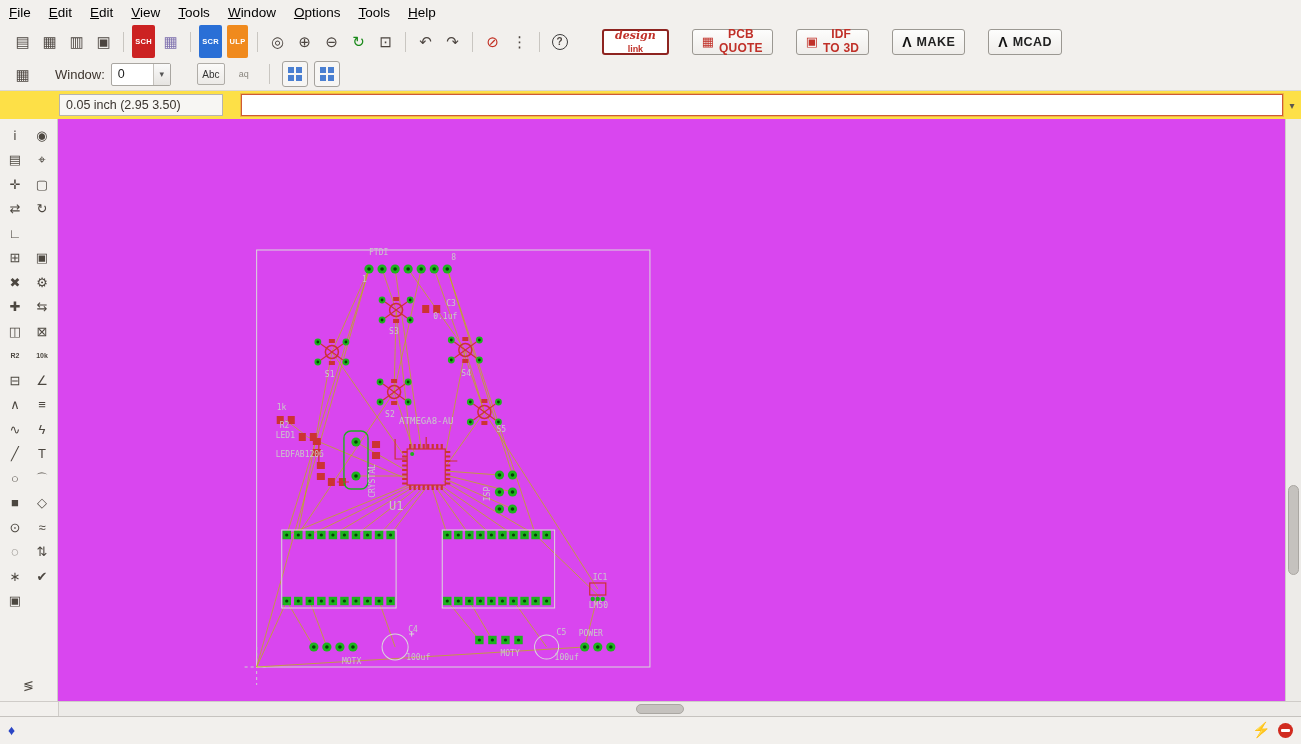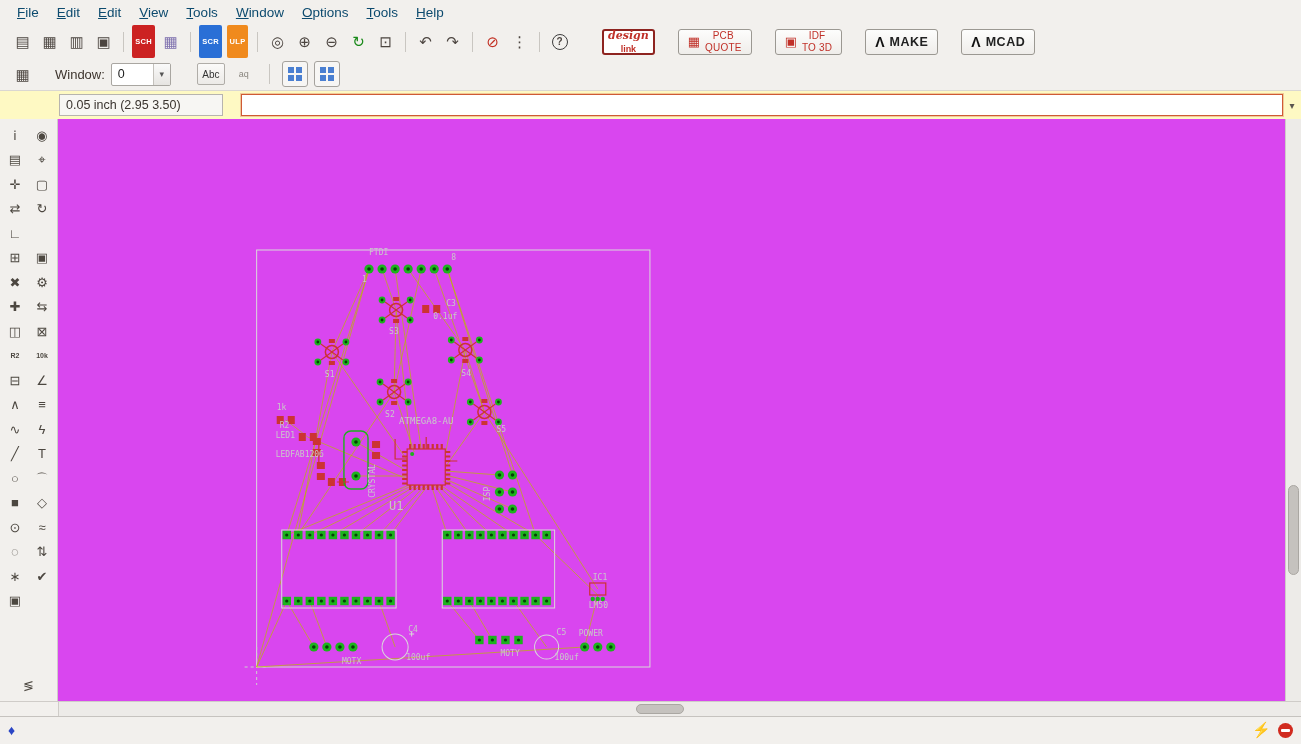--- a/index.html
+++ b/index.html
@@ -1,20 +1,20 @@
 <!DOCTYPE html>
 <html><head>
 <meta charset="utf-8">
 <style>
   html,body{margin:0;padding:0;}
   body{width:1301px;height:744px;overflow:hidden;font-family:"Liberation Sans",sans-serif;background:#f2f0ed;color:#3d342d;}
   .window{width:1301px;height:744px;display:flex;flex-direction:column;background:#f2f0ed;}
 
   
-  .menubar{height:26px;display:flex;align-items:center;padding-left:8px;font-size:13.5px;color:#0c4a6e;}
+  .menubar{height:26px;display:flex;align-items:center;font-size:13.5px;color:#000000;}
   .menu-item{display:inline-block;padding:3px 9px;cursor:default;}
   .menu-item::first-letter{text-decoration:underline;}
 
   
   .toolbar{display:flex;align-items:center;padding-left:10px;}
   .tb1{height:33px;}
   .tb2{height:33px;border-bottom:1px solid #dad7d2;}
   .tb-icons{display:flex;align-items:center;gap:2px;}
   .tbtn{width:25px;height:25px;display:flex;align-items:center;justify-content:center;border-radius:3px;color:#4c4540;font-size:15px;cursor:default;}
   .tbtn .glyph{line-height:1;}
@@ -25,42 +25,42 @@
   .c-olive{color:#9a9a00;}
   .c-grid{color:#7d6fae;}
   .badge .glyph{background:#cc2222;color:#fff;font-size:7.5px;font-weight:bold;padding:13px 3px;border-radius:2px;letter-spacing:.3px;}
   .badge-blue .glyph{background:#2a6fd6;}
   .badge-orange .glyph{background:#f08a1d;}
   .circle .glyph{border:1.5px solid #3c3c3c;border-radius:50%;width:14px;height:14px;display:flex;align-items:center;justify-content:center;font-weight:bold;font-size:10px;}
 
   
   .vendor{display:flex;align-items:center;gap:23px;margin-left:30px;}
   .vbtn{height:26px;border:1px solid #9b9892;border-radius:3px;background:linear-gradient(#fdfdfc,#efedea);display:flex;align-items:center;justify-content:center;padding:0 9px;gap:5px;cursor:default;font-family:"Liberation Sans",sans-serif;}
-  .v-design{flex-direction:column;border:2px solid #8e2420;background:#fff;padding:1px 4px;}
+  .v-design{flex-direction:column;border:2px solid #8e2420;background:#fff;padding:1px 11px;}
   .v-line1{font:italic bold 11px "DejaVu Serif",serif;color:#c03028;line-height:1;}
   .v-line2{font-weight:bold;font-size:9px;color:#c03028;line-height:1;margin-top:-1px;}
-  .vstack{display:flex;flex-direction:column;line-height:1.15;font-size:10px;font-weight:normal;color:#c03028;letter-spacing:.2px;}
+  .vstack{display:flex;flex-direction:column;line-height:1.15;font-size:12px;font-weight:bold;color:#c03028;letter-spacing:.2px;}
   .vicon{color:#c03028;font-size:13px;line-height:1;}
   .vlogo{font-weight:bold;font-size:14px;color:#111;line-height:1;}
   .vlabel{font-weight:bold;font-size:12.5px;color:#222;letter-spacing:.5px;}
 
   
   .angle-label{margin-left:20px;font-size:13px;color:#3d342d;}
   .combo{width:58px;height:21px;margin-left:6px;border:1px solid #a9a6a1;background:#fff;display:flex;align-items:center;border-radius:2px;}
   .combo-val{flex:1;padding-left:6px;font-size:12.5px;color:#222;}
   .combo-arrow{width:16px;height:100%;border-left:1px solid #c4c1bc;background:linear-gradient(#fafafa,#e6e4e1);display:flex;align-items:center;justify-content:center;font-size:9px;color:#555;}
   .minibtn{min-width:20px;height:20px;margin-left:26px;border:1px solid #b0ada8;border-radius:2px;background:linear-gradient(#fbfaf9,#eceae7);display:flex;align-items:center;justify-content:center;font-size:10px;padding:0 3px;color:#333;}
   .minibtn.dim{border:none;background:none;color:#8a867f;font-size:9px;margin-left:6px;}
   .tb2 .vsep{width:1px;height:20px;background:#c9c6c1;margin:0 12px;}
   .vtgl{width:24px;height:24px;border:1px solid #a5a29d;border-radius:3px;background:#f7f6f4;display:grid;place-items:center;margin-right:6px;}
   .quad{display:grid;grid-template-columns:6px 6px;grid-gap:2px;}
   .quad i{width:6px;height:6px;background:#4a7fd1;display:block;}
 
   
-  .cmdrow{height:28px;display:flex;align-items:center;padding-left:59px;background:#fef9c3;}
+  .cmdrow{height:28px;display:flex;align-items:center;padding-left:59px;background:#fde047;}
   .coordbox{width:150px;height:20px;border:1px solid #b7b4af;background:#f7f6f3;display:flex;align-items:center;padding:0 6px;font-size:12.5px;color:#3a342f;white-space:nowrap;}
   .cmdinput{flex:1;height:20px;margin-left:18px;border:1px solid #cf5a35;box-shadow:0 0 0 1px rgba(207,90,53,.3);background:#fff;padding:0 5px;font:13px "Liberation Sans",sans-serif;outline:none;}
   .cmd-arrow{width:18px;height:22px;display:flex;align-items:center;justify-content:center;color:#5a554f;font-size:10px;}
 
   
   .main{display:flex;height:582px;}
   .leftpanel{width:58px;border-right:1px solid #cfccc8;background:#f2f0ed;display:flex;flex-direction:column;align-items:center;padding-top:4px;box-sizing:border-box;}
   .toolgrid{display:grid;grid-template-columns:27px 27px;grid-auto-rows:24.5px;justify-items:center;align-items:center;}
   .ltool{width:25px;height:23px;display:flex;align-items:center;justify-content:center;font-size:13px;color:#4c4740;border-radius:3px;cursor:default;}
   .ltool .glyph{line-height:1;}

